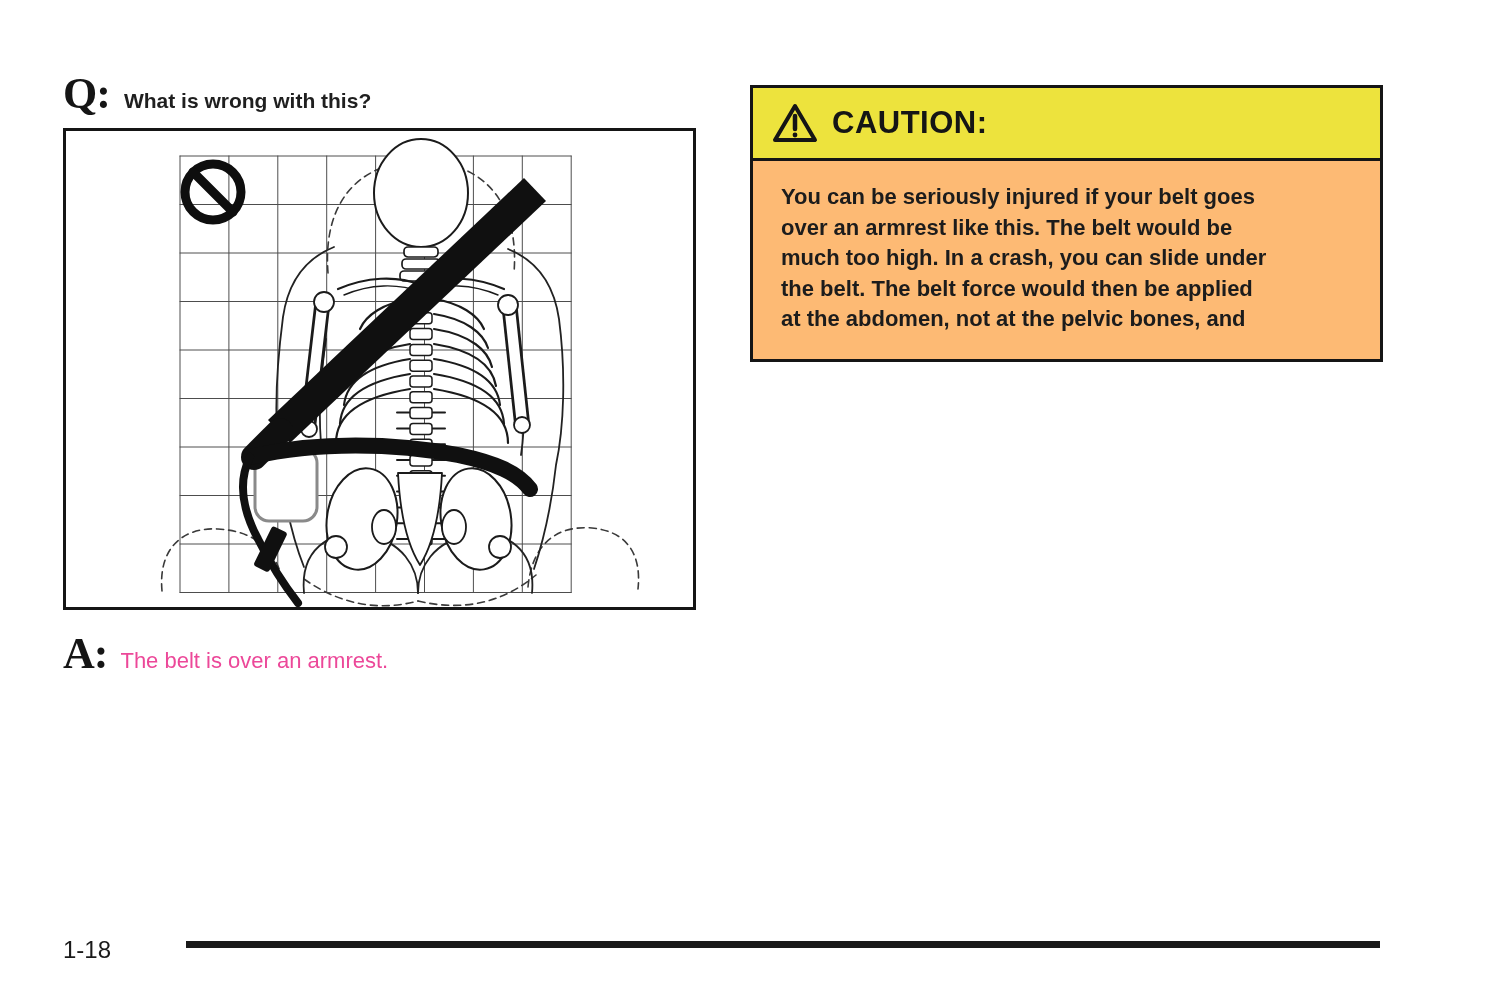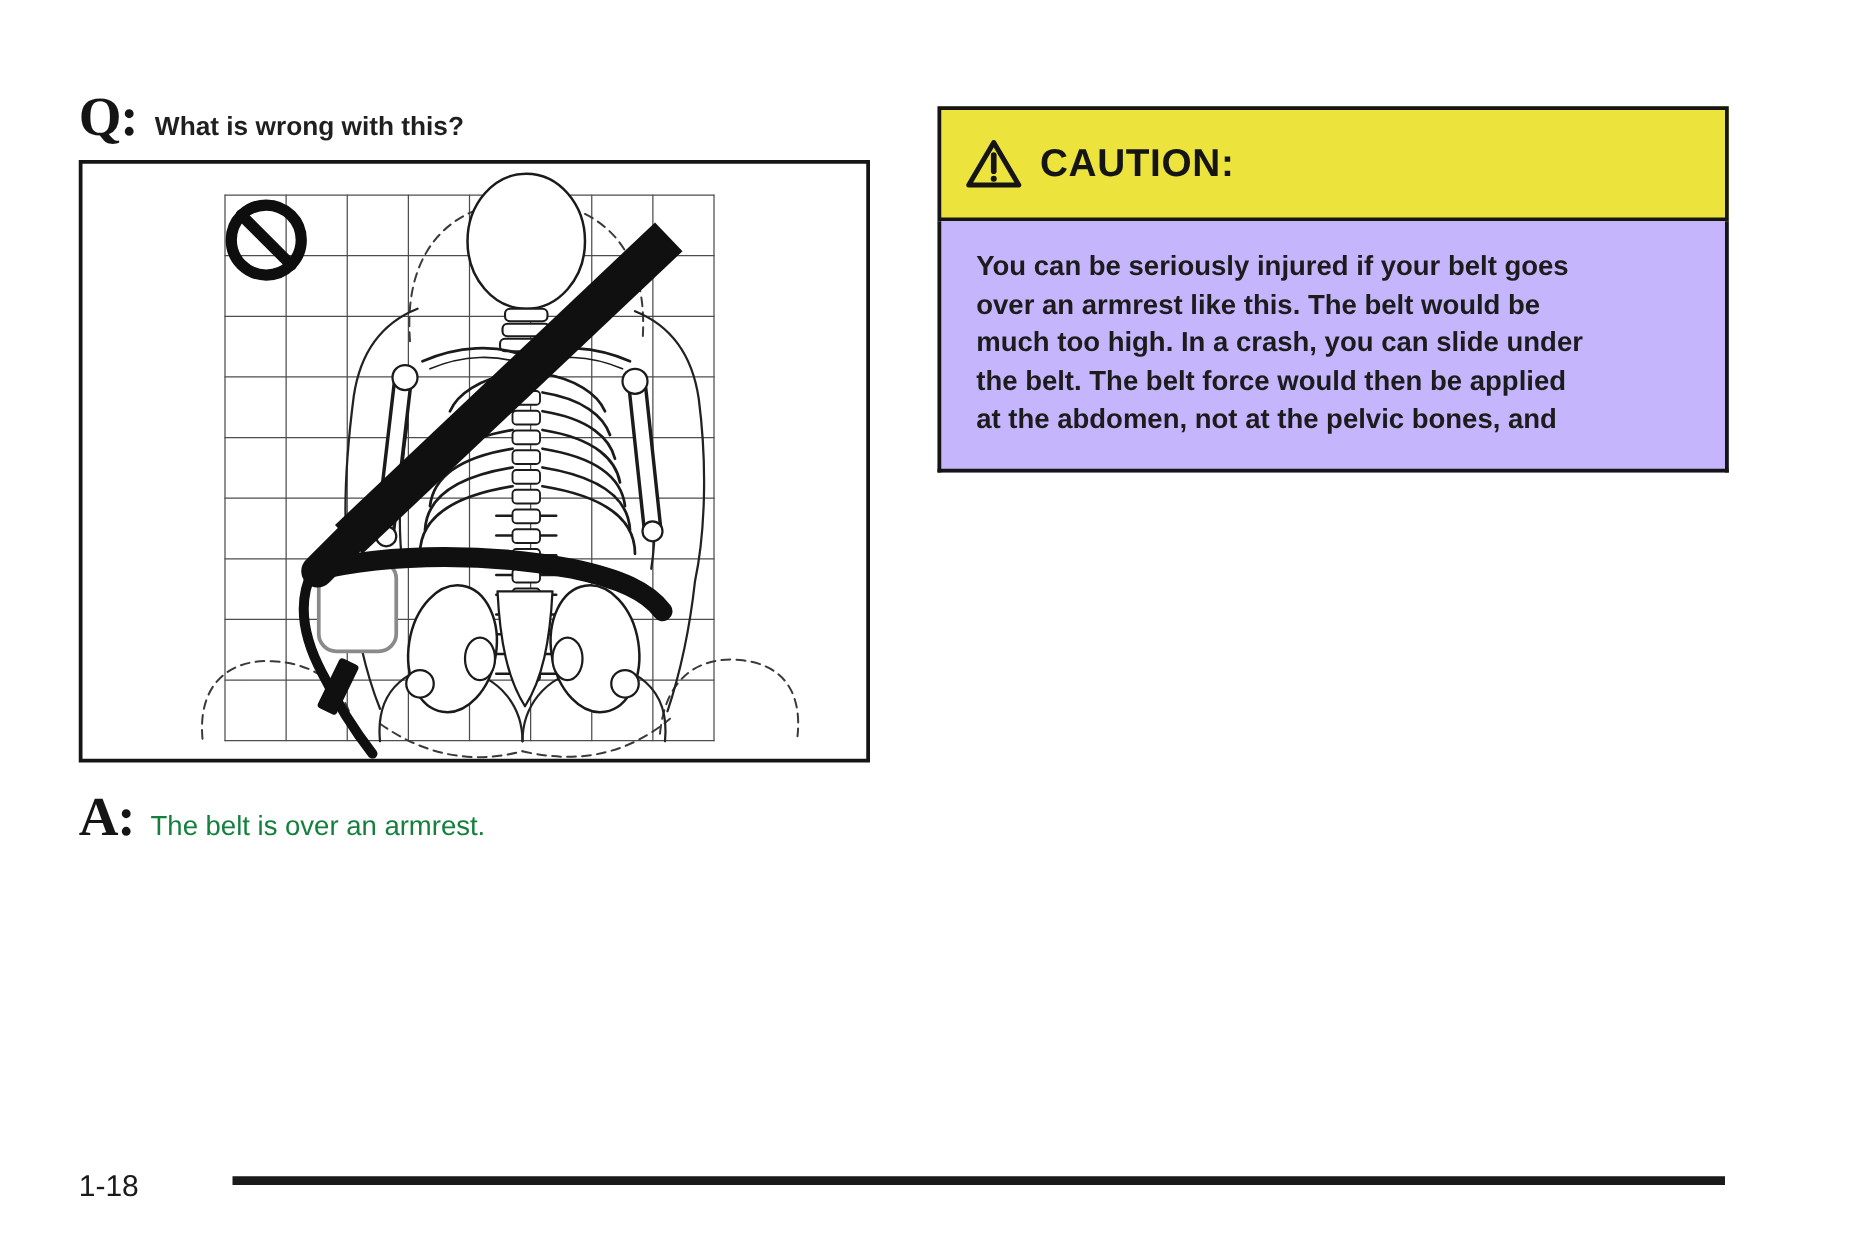--- a/index.html
+++ b/index.html
@@ -10,40 +10,40 @@
   }
   
   .qa { position:absolute; display:flex; align-items:baseline; }
   .qa-prefix {
     font-family:"Liberation Serif", serif; font-weight:bold;
     font-size:44px; line-height:1; color:#151515; letter-spacing:-1px;
   }
   .q-row { left:63px; top:72px; }
   .a-row { left:63px; top:632px; }
   .q-text { font-size:21px; font-weight:bold; margin-left:14px; color:#1f1f1f;text-align:right; }
-  .a-text { font-size:22px; font-weight:normal; margin-left:13px; color:#15803d; }
+  .a-text { font-size:22px; font-weight:normal; margin-left:13px; color:#ec4899; }
 
   
   .illustration-frame {
     position:absolute; left:63px; top:128px; width:633px; height:482px;
     border:3px solid #151515; background:#ffffff;
   }
   .illustration-frame svg { display:block; width:100%; height:100%; }
 
   
   .caution { position:absolute; left:750px; top:85px; width:633px; }
   .caution-header {
-    display:flex; align-items:center; height:92px;
+    display:flex; align-items:center; height:76px;
     background:#EDE33D; border:3px solid #151515; padding-left:19px;
   }
   .caution-title {
     font-size:31px; font-weight:bold; color:#151515; margin-left:14px; letter-spacing:0.5px;
   }
   .caution-body {
-    border:3px solid #151515; border-top:none; background:#c4b5fd;
+    border:3px solid #151515; border-top:none; background:#fdba74;
     padding:21px 26px 24px 28px;
   }
   .caution-line {
     font-size:22px; font-weight:bold; line-height:30.5px; color:#1c1c1c;
     white-space:nowrap;
   }
 
   
   .footer-pageno { position:absolute; left:63px; top:936px; font-size:24px; color:#1a1a1a; }
   .footer-rule { position:absolute; left:186px; top:941px; width:1194px; height:7px; background:#1a1a1a; }

